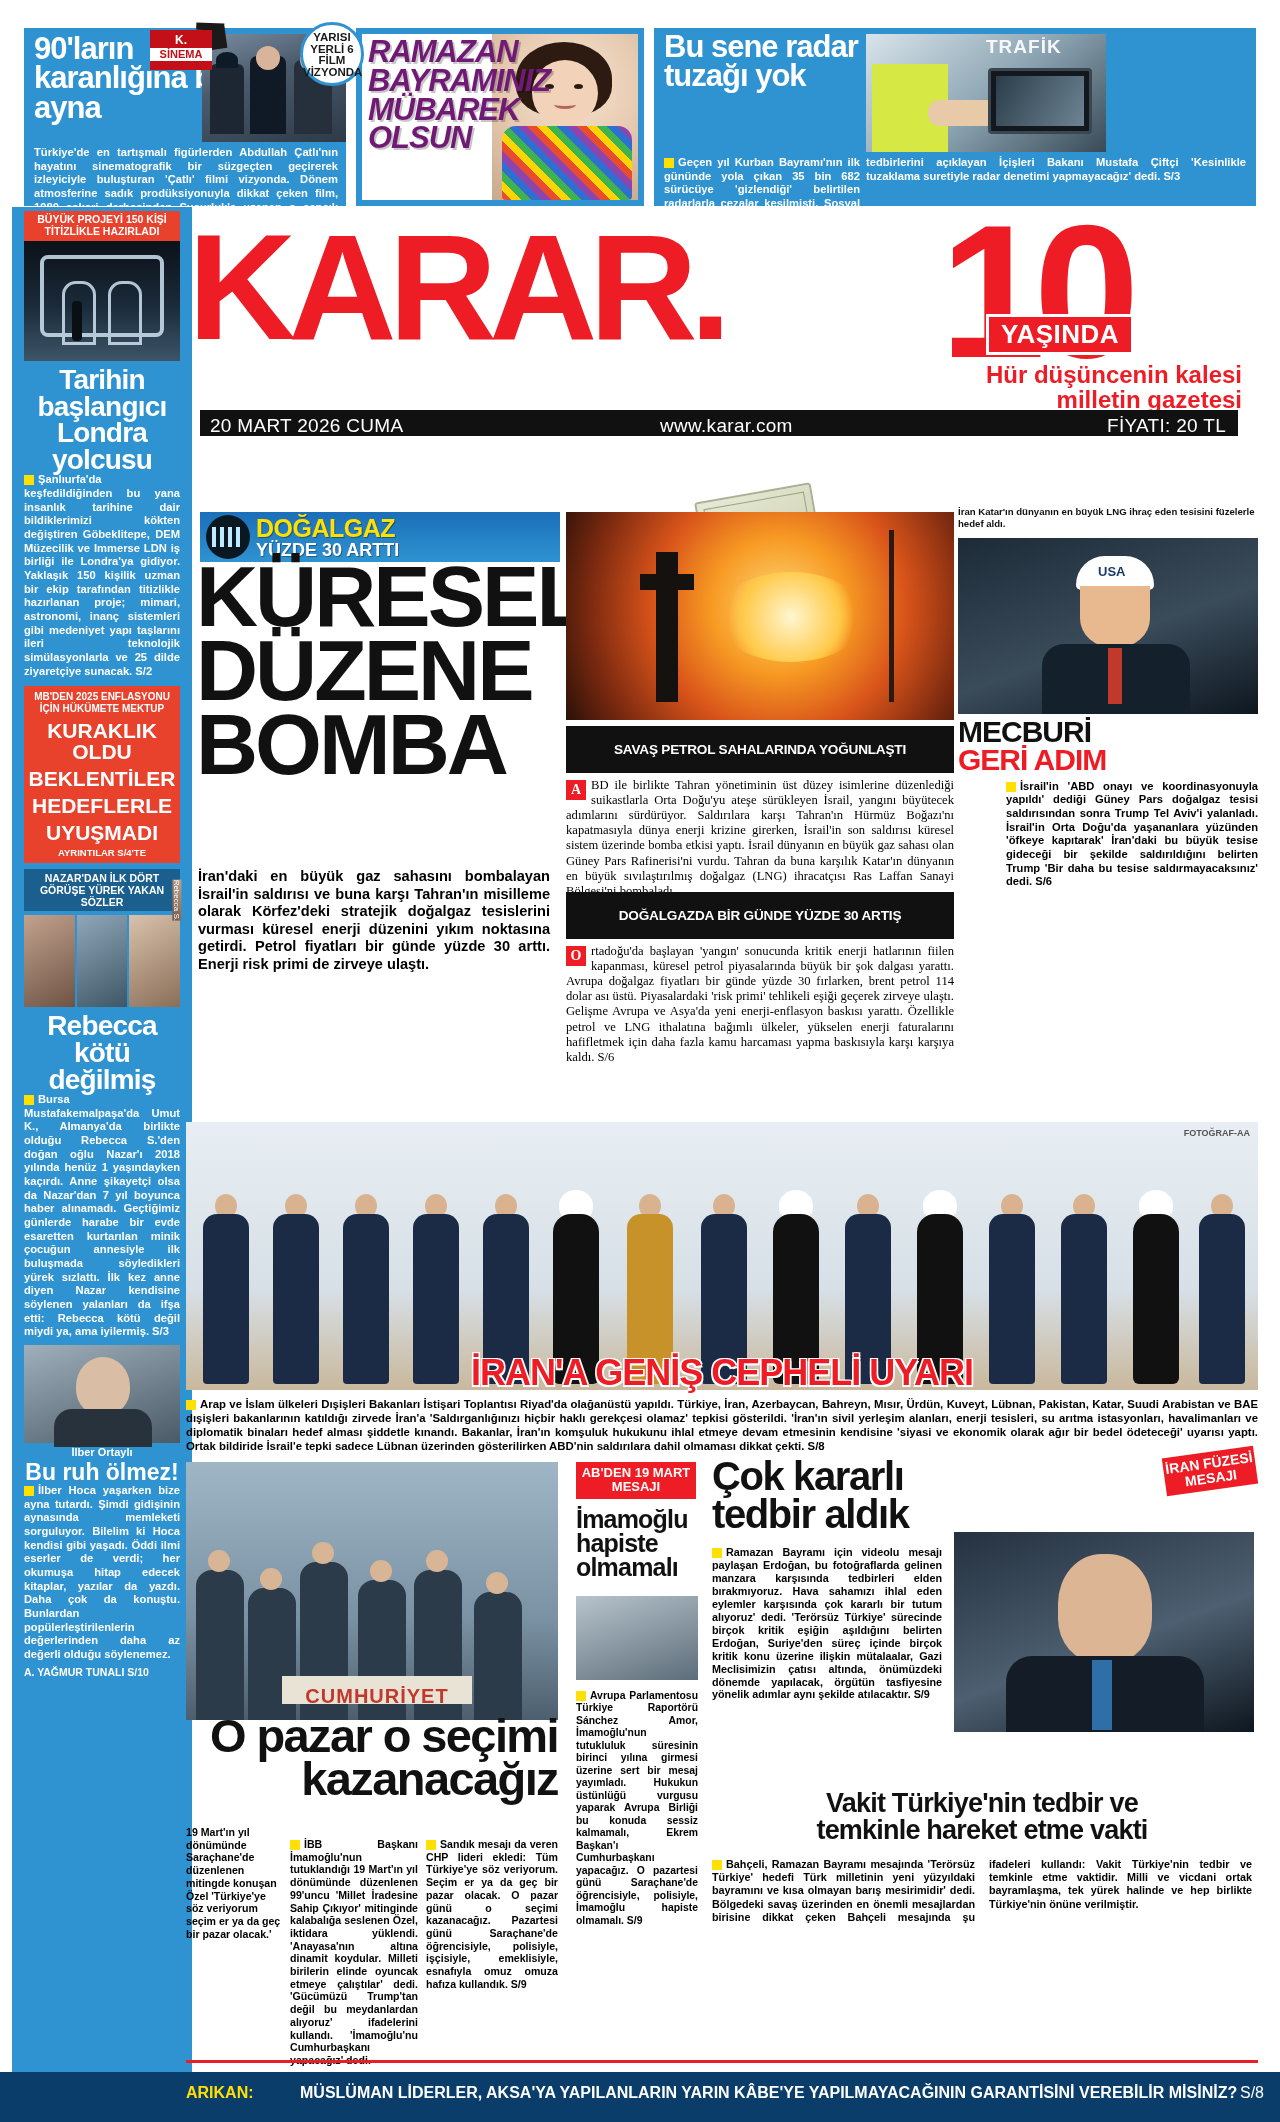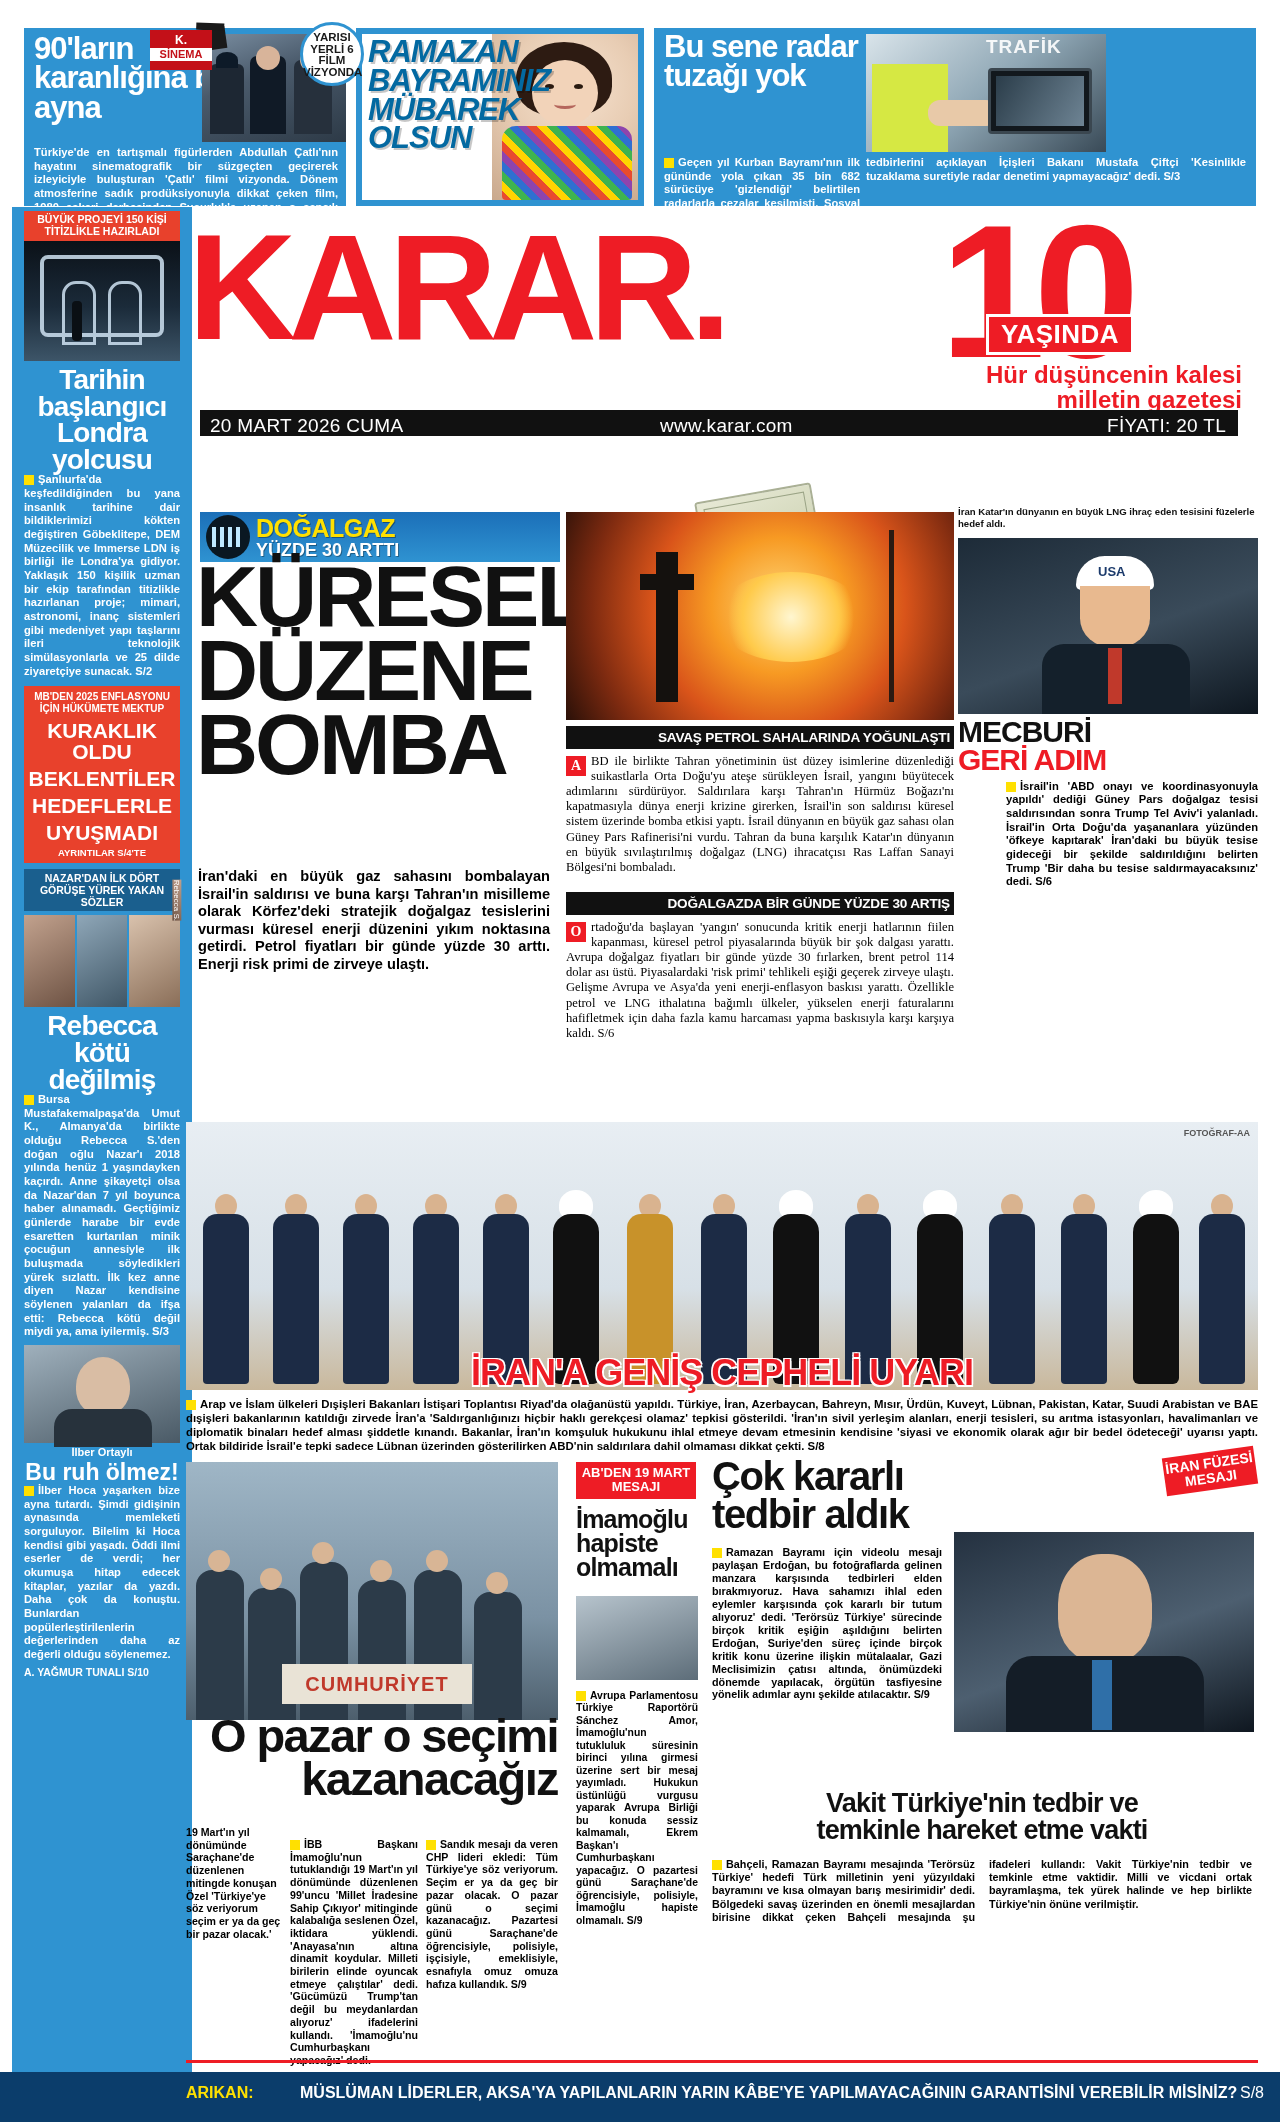--- a/index.html
+++ b/index.html
@@ -37,21 +37,21 @@
   .clap:after{content:"";position:absolute;left:2px;top:-5px;width:28px;height:7px;background:#1a1a1a;transform:rotate(10deg);}
   .cin-body { position:absolute; left:10px; top:118px; width:304px; color:#fff; }
 
   .circ { position:absolute; left:300px; top:22px; width:64px; height:64px; border-radius:50%;
     background:#fff; border:3px solid #2f93d1; color:#1a1a1a; font-size:11.5px; font-weight:900;
     text-align:center; line-height:1.02; padding-top:7px; z-index:6; }
 
   
   .ram { left:356px; top:28px; width:288px; height:178px; background:#2f93d1; }
   .ram-inner { position:absolute; left:6px; top:6px; right:6px; bottom:6px; background:#fff; overflow:hidden; }
-  .ram-txt { position:absolute; left:6px; top:4px; width:196px; color:#0369a1; font-style:italic;
+  .ram-txt { position:absolute; left:6px; top:4px; width:196px; color:#701a75; font-style:italic;
     font-weight:900; font-size:31px; line-height:0.93; letter-spacing:-1px;
     text-shadow: 2px 2px 0 rgba(0,0,0,.22); }
   .ram-img { position:absolute; right:0; top:0; width:146px; height:166px;
      background: radial-gradient(circle at 55% 32%, #f6e2cf 0%, #e8cdb4 45%, #c9a88c 100%); overflow:hidden;}
   .ram-img .hair{position:absolute;left:24px;top:8px;width:96px;height:74px;background:#2d1b12;border-radius:50% 50% 40% 40%;}
   .ram-img .face{position:absolute;left:40px;top:26px;width:66px;height:66px;background:#f2d3b9;border-radius:50%;}
   .ram-img .eye1{position:absolute;left:53px;top:50px;width:9px;height:5px;background:#2a1a10;border-radius:50%;}
   .ram-img .eye2{position:absolute;left:82px;top:50px;width:9px;height:5px;background:#2a1a10;border-radius:50%;}
   .ram-img .smile{position:absolute;left:62px;top:66px;width:22px;height:9px;border-bottom:3px solid #b5665c;border-radius:0 0 50% 50%;}
   .ram-img .candy{position:absolute;left:10px;top:92px;width:130px;height:74px;
@@ -163,22 +163,22 @@
   .usaphoto .face{position:absolute;left:122px;top:48px;width:70px;height:62px;background:#e8b98f;border-radius:0 0 48% 48%;}
   .usaphoto .suit{position:absolute;left:84px;top:106px;width:148px;height:74px;background:#14202b;border-radius:22px 22px 0 0;}
   .usaphoto .tie{position:absolute;left:150px;top:110px;width:14px;height:56px;background:#c0392b;}
 
   .rbox { position:absolute; left:958px; top:718px; width:300px; }
   .rbox-h { color:#111; font-size:30px; font-weight:900; line-height:0.93; letter-spacing:-1px; }
   .rbox-h .r { color:#ee1c25; }
   .rbox-body { margin-top:6px;margin-left:48px; }
 
   
-  .blkhdr { background:#111; color:#fff; font-size:13.6px; font-weight:900; text-align:right;
-     padding:4px 4px; letter-spacing:-0.2px; }
+  .blkhdr { background:#111; color:#fff; font-size:13.6px; font-weight:900; text-align:center;
+     padding:16px 4px; letter-spacing:-0.2px; }
   .dropcap { float:left; width:20px; height:20px; background:#ee1c25; color:#fff; font-weight:900;
      font-size:14px; text-align:center; line-height:20px; margin:2px 5px 0 0; }
   .col-serif { font-family:"Liberation Serif", serif; font-size:12.6px; line-height:1.2; text-align:justify; }
 
   .mid1 { position:absolute; left:566px; top:726px; width:388px; }
   .mid2 { position:absolute; left:566px; top:892px; width:388px; }
 
   
   .summit { position:absolute; left:186px; top:1122px; width:1072px; height:268px;
      background:linear-gradient(180deg,#e8eef3 0%,#d7e0e7 62%,#c9b89c 100%); overflow:hidden; }
@@ -197,21 +197,21 @@
      color:#ee1c25; font-size:36px; font-weight:900; letter-spacing:-1px;
      text-shadow: 1.5px 1.5px 0 #fff, -1.5px 1.5px 0 #fff, 1.5px -1.5px 0 #fff, -1.5px -1.5px 0 #fff; }
   .summit-body { position:absolute; left:186px; top:1398px; width:1072px; font-size:11.4px;
      font-weight:700; line-height:1.22; text-align:justify; }
 
   
   .bphoto { position:absolute; left:186px; top:1462px; width:372px; height:258px;
      background:linear-gradient(180deg,#9fb6c6 0%,#7b92a4 60%,#4d5f6d 100%); overflow:hidden;}
   .bphoto .crowdfig{position:absolute;bottom:0;width:48px;height:150px;background:#2c3b49;border-radius:16px 16px 0 0;}
   .bphoto .hd{position:absolute;top:-20px;left:12px;width:22px;height:22px;background:#d8b595;border-radius:50%;}
-  .bphoto .banner{position:absolute;left:96px;bottom:16px;width:190px;height:40px;background:#e9e3d6;
+  .bphoto .banner{position:absolute;left:96px;bottom:16px;width:190px;height:28px;background:#e9e3d6;
      color:#c0392b;font-size:20px;font-weight:900;text-align:center;line-height:40px;letter-spacing:1px;}
   .bhead { position:absolute; left:186px; top:1714px; width:372px; color:#111;
      font-size:47px; font-weight:900; line-height:0.92; letter-spacing:-1.6px; text-align:right; }
   .bnote { position:absolute; left:186px; top:1826px; width:96px; font-size:10.6px; font-weight:700; line-height:1.2;}
   .bcol1 { position:absolute; left:290px; top:1838px; width:128px; font-size:10.6px; font-weight:700; line-height:1.2; text-align:justify;}
   .bcol2 { position:absolute; left:426px; top:1838px; width:132px; font-size:10.6px; font-weight:700; line-height:1.2; text-align:justify;}
 
   .abbadge { position:absolute; left:576px; top:1462px; width:120px; background:#ee1c25; color:#fff;
      font-size:13px; font-weight:900; text-align:center; padding:4px 2px; line-height:1.1;}
   .imhead { position:absolute; left:576px; top:1508px; width:122px; color:#111; font-size:25px;

